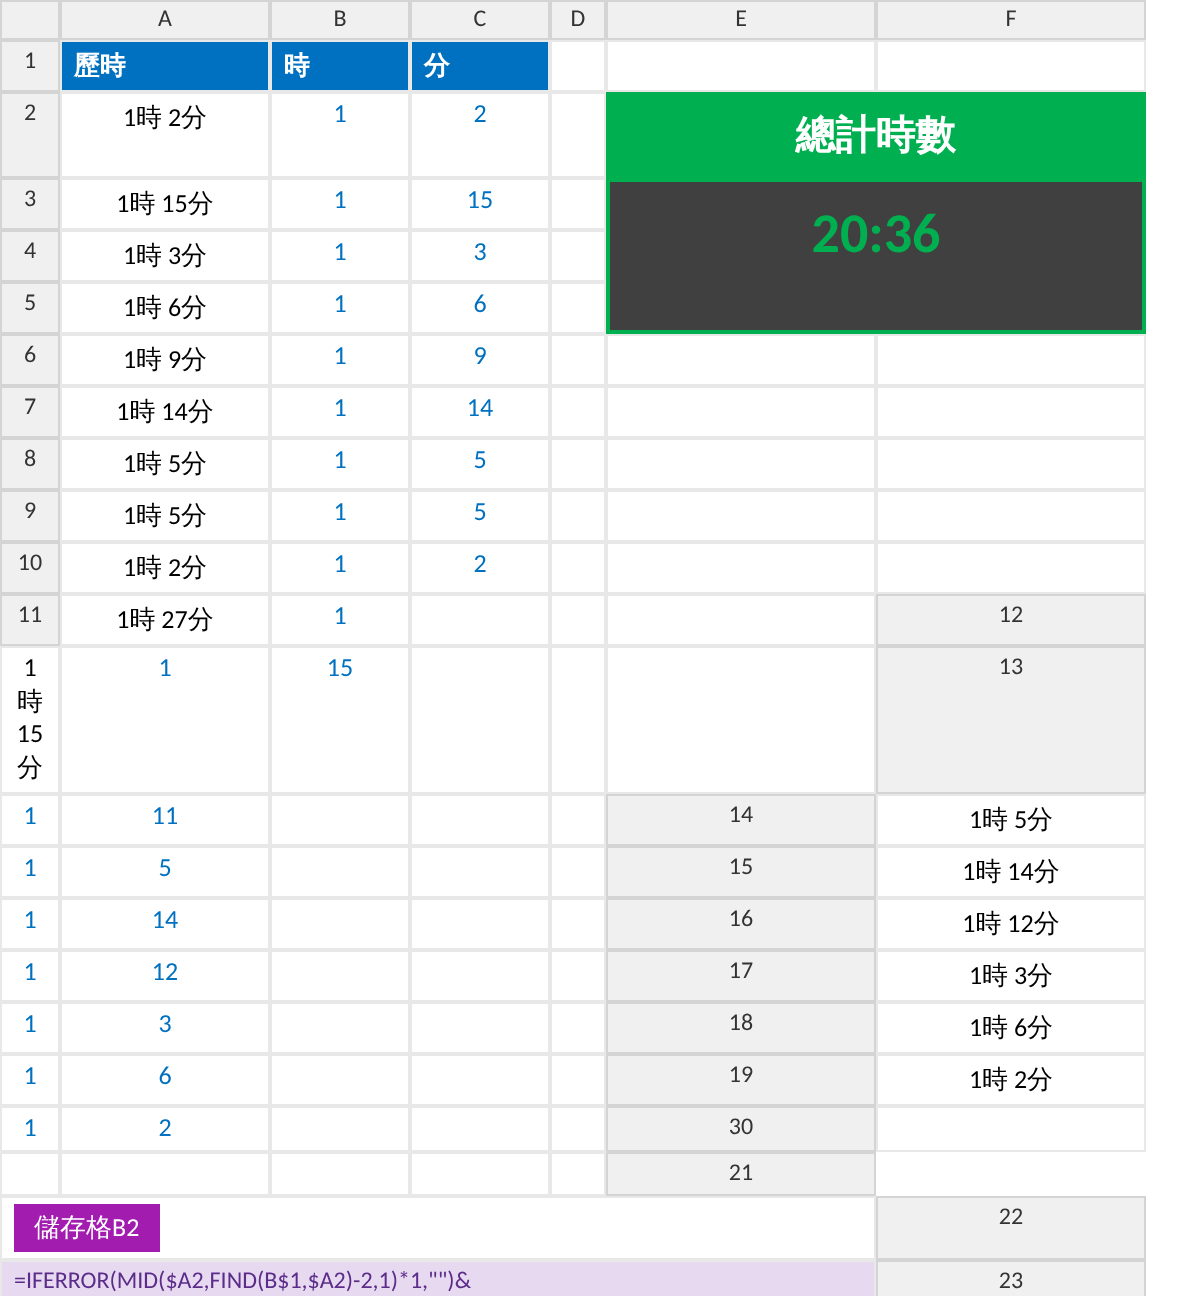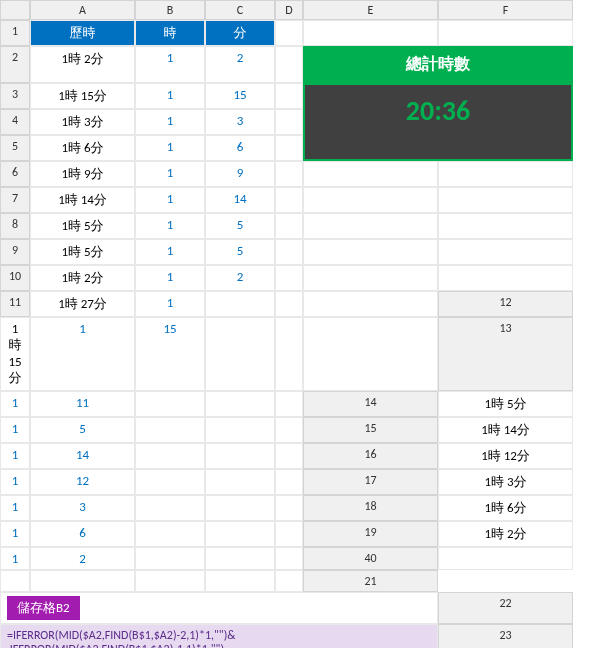--- a/index.html
+++ b/index.html
@@ -1,24 +1,24 @@
 <!DOCTYPE html>
 <html><head>
 <meta charset="utf-8">
 <style>
 * { box-sizing: border-box; margin: 0; padding: 0; }
 body { font-family: Calibri, "Microsoft JhengHei", sans-serif; font-size: 13px; background: #fff; }
 .sheet { display: grid; grid-template-columns: 30px 105px 70px 70px 28px 135px 135px; }
 .hdr { background: #f0f0f0; border: 1px solid #d4d4d4; text-align: center; font-size: 12px; color: #333; padding: 2px 0; }
 .rowhdr { background: #f0f0f0; border: 1px solid #d4d4d4; text-align: center; font-size: 12px; color: #333; padding: 3px 0; }
 .cell { border: 1px solid #e8e8e8; padding: 3px 6px; min-height: 22px; }
-.th { background: #0070c0; color: #fff; text-align: center; font-weight: normal; }
+.th { background: #0070c0; color: #fff; text-align: left; font-weight: bold; }
 .tc { text-align: center; }
 .blue { color: #0070c0; }
-.totlabel { background: #00b050; color: #fff; font-size: 16px; font-weight: bold; text-align: center; border: 2px solid #00b050; padding: 6px 0; }
+.totlabel { background: #00b050; color: #fff; font-size: 20px; font-weight: bold; text-align: center; border: 2px solid #00b050; padding: 6px 0; }
 .totval { color: #00b050; font-size: 28px; font-weight: bold; text-align: center; border: 2px solid #00b050; padding: 8px 0; background: #404040; }
 .purplehdr { background: #a21caf; color: #fff; padding: 3px 10px; display: inline-block; }
 .formula { background: #e6d9f0; color: #5b2c8a; padding: 3px 6px; font-size: 12px; }
 </style>
 </head>
 <body>
 
 <div class="sheet" id="sheet">
     <div class="hdr"></div>
     <div class="hdr">A</div>
@@ -145,21 +145,21 @@
     <div class="cell"></div>
     <div class="cell"></div>
     <div class="cell"></div>
     <div class="rowhdr">19</div>
     <div class="cell tc">1時 2分</div>
     <div class="cell tc blue">1</div>
     <div class="cell tc blue">2</div>
     <div class="cell"></div>
     <div class="cell"></div>
     <div class="cell"></div>
-    <div class="rowhdr">40</div>
+    <div class="rowhdr">30</div>
     <div class="cell"></div>
     <div class="cell"></div>
     <div class="cell"></div>
     <div class="cell"></div>
     <div class="cell"></div>
     <div class="cell"></div>
     <div class="rowhdr">21</div>
     <div class="cell" style="grid-column: span 6;"><div class="purplehdr">儲存格B2</div></div>
     <div class="rowhdr">22</div>
     <div class="cell formula" style="grid-column: span 6; white-space: pre-wrap;">=IFERROR(MID($A2,FIND(B$1,$A2)-2,1)*1,"")&amp;<br> IFERROR(MID($A2,FIND(B$1,$A2)-1,1)*1,"")</div>

